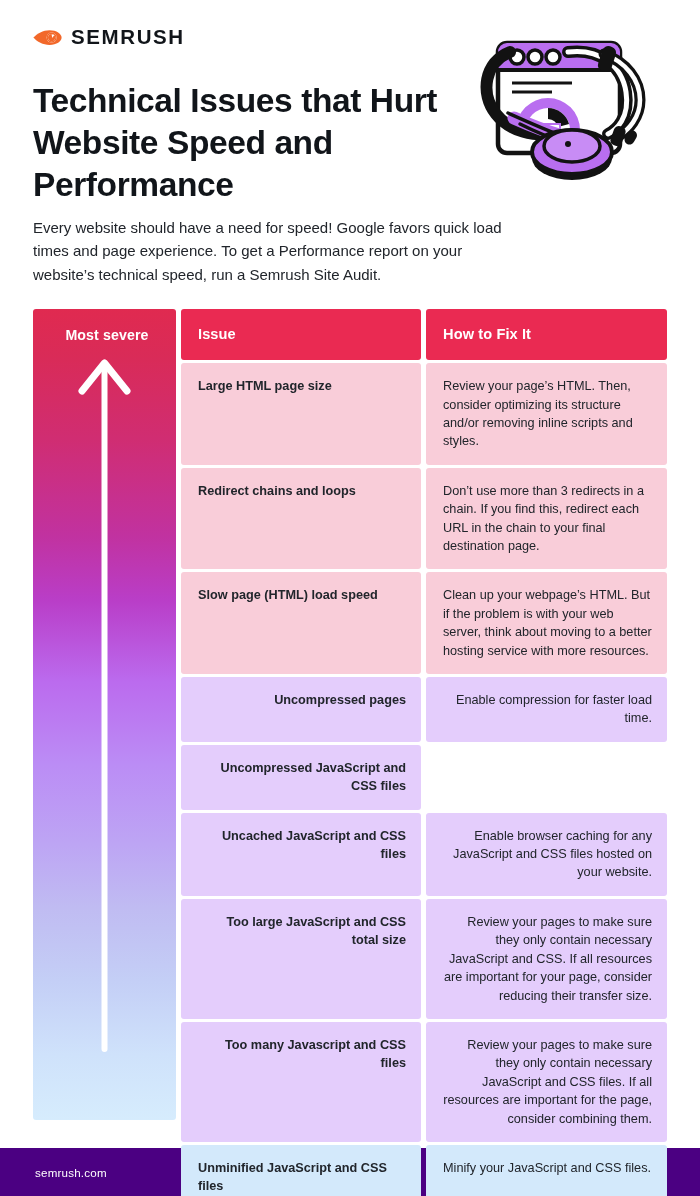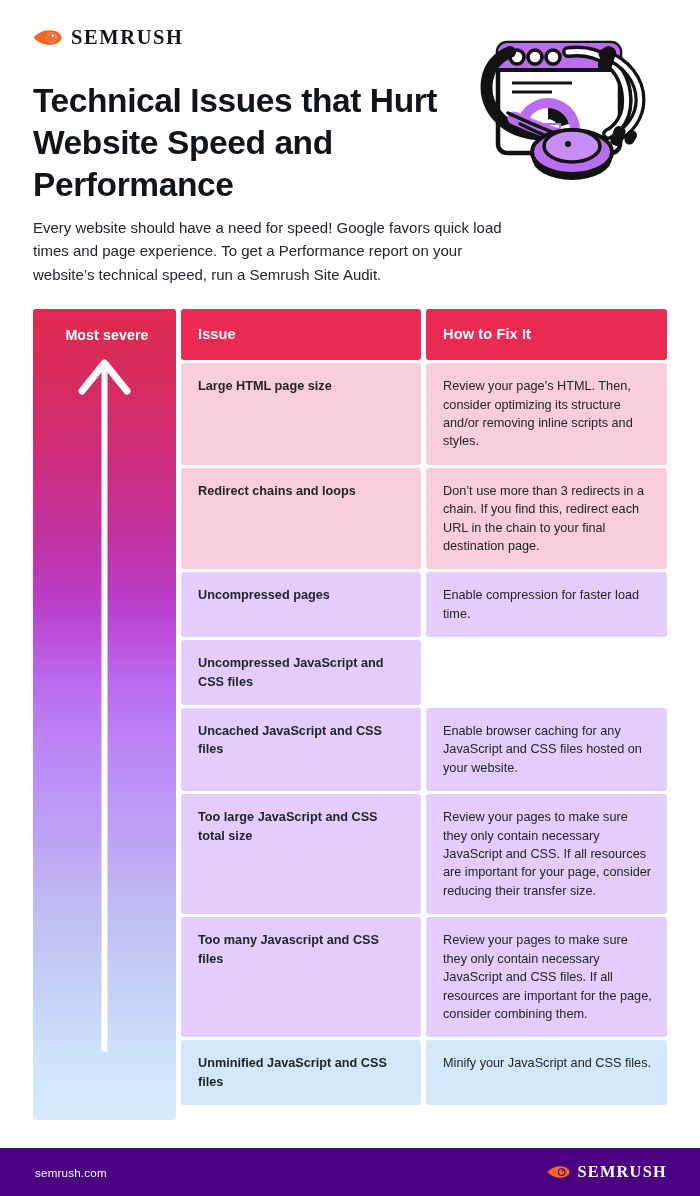--- a/index.html
+++ b/index.html
@@ -9,21 +9,21 @@
     font-family: "Liberation Sans", sans-serif;
     overflow: hidden;
   }
   .page { position: relative; width: 700px; height: 1196px; background:#fff; }
 
   
   .logo-row { position:absolute; left:33px; top:26px; display:flex; align-items:center; gap:9px; }
   .logo-mark { width:29px; height:23px; display:block; }
   .logo-word {
     font-size:20.5px; font-weight:bold; letter-spacing:1.6px;
-    color:#11151a; line-height:1;font-family:Liberation Serif, serif;
+    color:#11151a; line-height:1;
   }
 
   .hero-title {
     position:absolute; left:33px; top:80px; width:420px;
     font-size:33.5px; font-weight:bold; line-height:1.26;
     letter-spacing:-0.4px; color:#11151a;
   }
   .hero-sub {
     position:absolute; left:33px; top:216px; width:472px;
     font-size:15px; line-height:1.55; color:#21252b;
@@ -71,21 +71,21 @@
   .cell.fix { width:241px; flex:0 0 241px; }
 
   .head .cell {
     background:#ea2a52;
     color:#ffffff;
     font-size:14.6px; font-weight:bold;
     padding-top:15px; padding-bottom:15px;
     letter-spacing:0.1px;
   }
   .tone-pink .cell { background:#f9cdd9; }
-  .tone-purple .cell { background:#e4cdfc; }
+  .tone-purple .cell { background:#e4cdfc;text-align:right; }
   .tone-blue .cell { background:#d3e9fb; }
 
   
   .footer {
     position:absolute; left:0; bottom:0; width:700px; height:48px;
     background:#4b0082; display:flex; align-items:center;
   }
   .footer-url {
     position:absolute; left:35px; font-size:11.6px; color:#ffffff; letter-spacing:0.2px;
   }
@@ -173,20 +173,24 @@
         <div class="cell fix">How to Fix It</div>
       </div>
       <div id="rows-host">
           <div class="crow tone-pink">
             <div class="cell issue">Large HTML page size</div>
             <div class="cell fix">Review your page’s HTML. Then, consider optimizing its structure and/or removing inline scripts and styles.</div>
           </div>
           <div class="crow tone-pink">
             <div class="cell issue">Redirect chains and loops</div>
             <div class="cell fix">Don’t use more than 3 redirects in a chain. If you find this, redirect each URL in the chain to your final destination page.</div>
+          </div>
+          <div class="crow tone-pink">
+            <div class="cell issue">Slow page (HTML) load speed</div>
+            <div class="cell fix">Clean up your webpage’s HTML. But if the problem is with your web server, think about moving to a better hosting service with more resources.</div>
           </div>
           <div class="crow tone-purple">
             <div class="cell issue">Uncompressed pages</div>
             <div class="cell fix">Enable compression for faster load time.</div>
           </div>
           <div class="crow tone-purple">
             <div class="cell issue">Uncompressed JavaScript and CSS files</div>
           </div>
           <div class="crow tone-purple">
             <div class="cell issue">Uncached JavaScript and CSS files</div>

